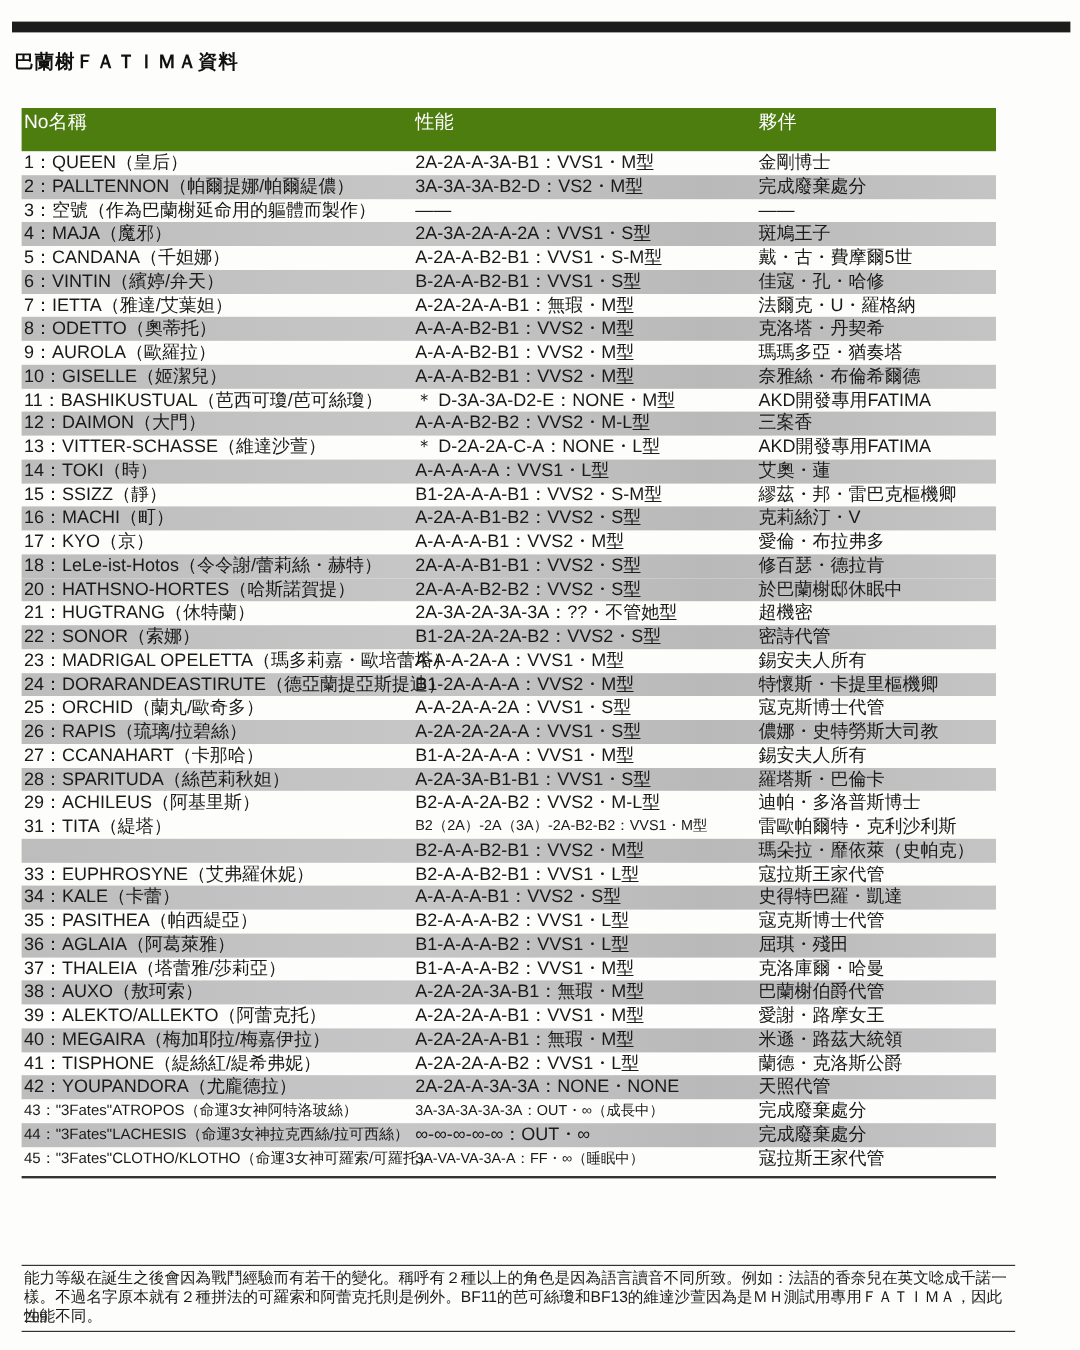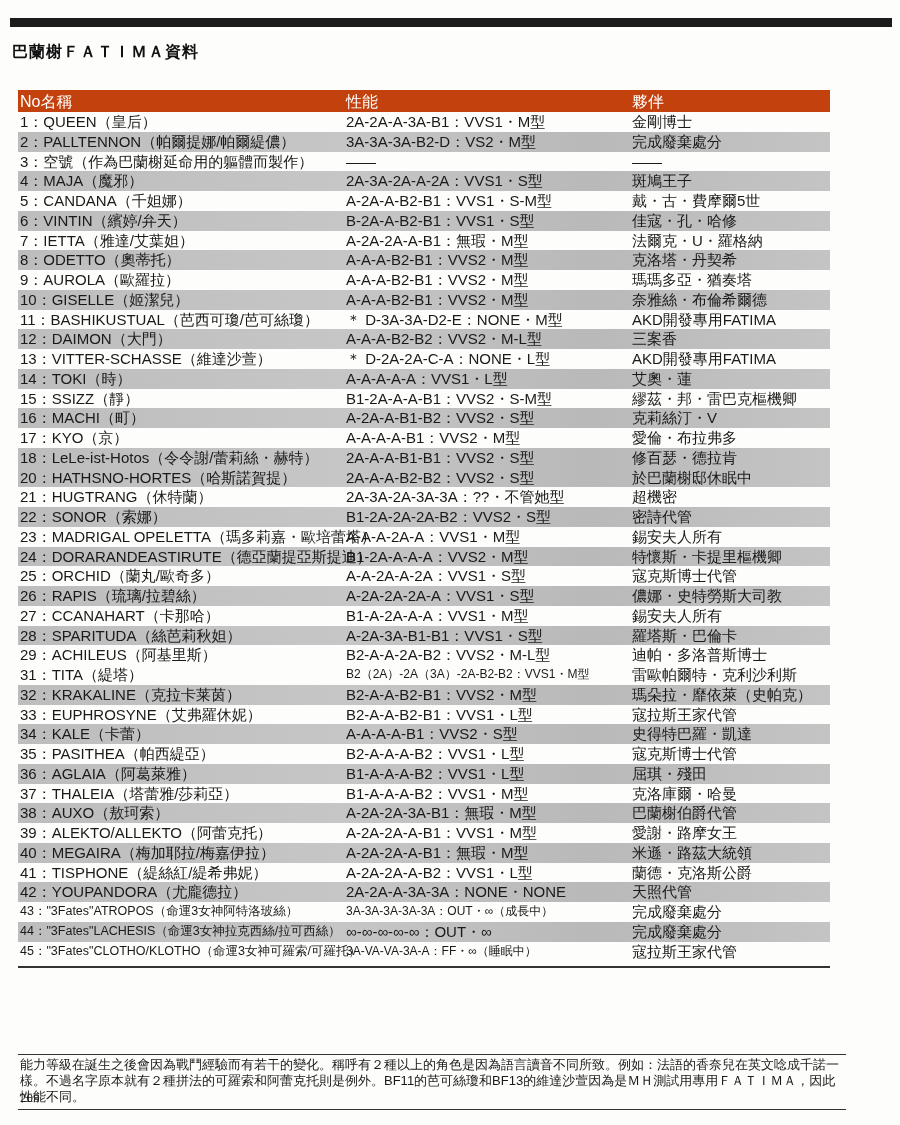--- a/index.html
+++ b/index.html
@@ -7,21 +7,21 @@
     width: 900px; height: 1125px; background: #fdfdfb; position: relative; overflow: hidden;
     font-family: "Liberation Sans", "DejaVu Sans", sans-serif; color: #1a1a1a;
   }
   .top-bar { position: absolute; left: 10px; top: 18px; width: 882px; height: 9px; background: #1c1c1c; }
   .page-title {
     position: absolute; left: 12px; top: 42px; font-family: "Liberation Serif", "DejaVu Serif", serif;
     font-size: 16px; font-weight: bold; letter-spacing: 1px; color: #111;
   }
   .table { position: absolute; left: 18px; top: 90px; width: 812px; }
   .thead {
-    height: 22px; background: #c2410c; color: #fff; position: relative; font-size: 16px;
+    height: 36px; background: #4d7c0f; color: #fff; position: relative; font-size: 16px;
   }
   .thead span { position: absolute; top: 2px; }
   .row { height: 19.75px; position: relative; font-size: 15px; line-height: 19.75px; white-space: nowrap; }
   .row.shaded { background: linear-gradient(90deg, #bdbdbd 0%, #c6c6c6 40%, #b9b9b9 70%, #c4c4c4 100%); }
   .row span { position: absolute; top: 0; }
   .c-name { left: 2px; }
   .c-perf { left: 328px; }
   .c-partner { left: 614px; }
   .small { font-size: 12.5px; }
   .tiny { font-size: 12px; }
@@ -187,21 +187,20 @@
         <span class="c-name">29：ACHILEUS（阿基里斯）</span>
         <span class="c-perf">B2-A-A-2A-B2：VVS2・M-L型</span>
         <span class="c-partner">迪帕・多洛普斯博士</span>
       </div>
       <div class="row">
         <span class="c-name">31：TITA（緹塔）</span>
         <span class="c-perf tiny">B2（2A）-2A（3A）-2A-B2-B2：VVS1・M型</span>
         <span class="c-partner">雷歐帕爾特・克利沙利斯</span>
       </div>
       <div class="row shaded">
-        <span class="c-name">32：KRAKALINE（克拉卡莱茵）</span>
         <span class="c-perf">B2-A-A-B2-B1：VVS2・M型</span>
         <span class="c-partner">瑪朵拉・靡依萊（史帕克）</span>
       </div>
       <div class="row">
         <span class="c-name">33：EUPHROSYNE（艾弗羅休妮）</span>
         <span class="c-perf">B2-A-A-B2-B1：VVS1・L型</span>
         <span class="c-partner">寇拉斯王家代管</span>
       </div>
       <div class="row shaded">
         <span class="c-name">34：KALE（卡蕾）</span>

